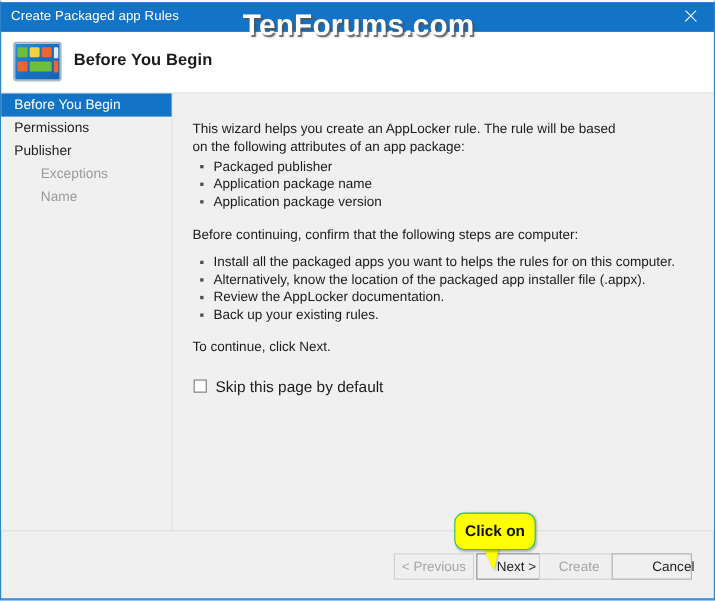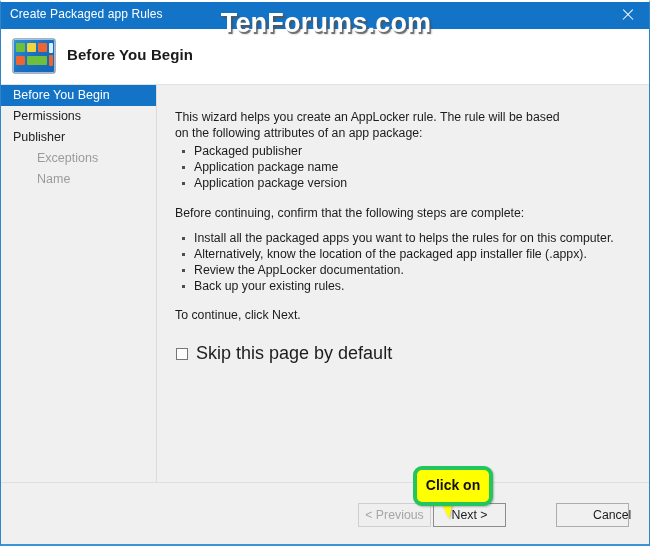--- a/index.html
+++ b/index.html
@@ -218,21 +218,21 @@
   }
   #skip-box {
     width: 12px;
     height: 12px;
     box-sizing: border-box;
     border: 1px solid #777777;
     background: #ffffff;
     margin-right: 8px;
   }
   #skip-label {
-    font-size: 18px;
+    font-size: 14px;
     color: #1c1c1c;
   }
 
   
   #footer {
     position: absolute;
     left: 0;
     right: 0;
     bottom: 0;
     height: 61px;
@@ -265,21 +265,21 @@
   #btn-cancel   { left: 555px; width: 73px; background:#f0f0f0;padding-left:36px; }
 
   
   #callout {
     position: absolute;
     left: 412px;
     top: 464px;
     width: 72px;
     height: 32px;
     background: #ffff00;
-    border: 4px solid #22c55e;
+    border: 1px solid #22c55e;
     border-radius: 9px;
     z-index: 30;
     box-shadow: 1px 1px 2px rgba(0,0,0,0.25);
   }
   #callout-text {
     position: absolute;
     left: 0;
     top: 0;
     width: 72px;
     height: 32px;
@@ -353,21 +353,21 @@
       <p class="para">This wizard helps you create an AppLocker rule. The rule will be based on the following attributes of an app package:</p>
 
       <ul class="bullets">
         <li>Packaged publisher</li>
         <li>Application package name</li>
         <li>Application package version</li>
       </ul>
 
       <div class="gap-a"></div>
 
-      <p class="para">Before continuing, confirm that the following steps are complete:</p>
+      <p class="para">Before continuing, confirm that the following steps are computer:</p>
 
       <div class="gap-b"></div>
 
       <ul class="bullets">
         <li>Install all the packaged apps you want to helps the rules for on this computer.</li>
         <li>Alternatively, know the location of the packaged app installer file (.appx).</li>
         <li>Review the AppLocker documentation.</li>
         <li>Back up your existing rules.</li>
       </ul>
 
@@ -378,20 +378,21 @@
 
     <div id="skip-row">
       <div id="skip-box"></div>
       <div id="skip-label">Skip this page by default</div>
     </div>
   </div>
 
   <div id="footer">
     <div class="btn disabled" id="btn-previous">&lt; Previous</div>
     <div class="btn" id="btn-next">Next &gt;</div>
+    <div class="btn disabled" id="btn-create">Create</div>
     <div class="btn" id="btn-cancel">Cancel</div>
   </div>
 
   <div id="callout-tail"></div>
   <div id="callout">
     <div id="callout-text">Click on</div>
   </div>
 
   <div id="watermark">TenForums.com</div>
 </div>

